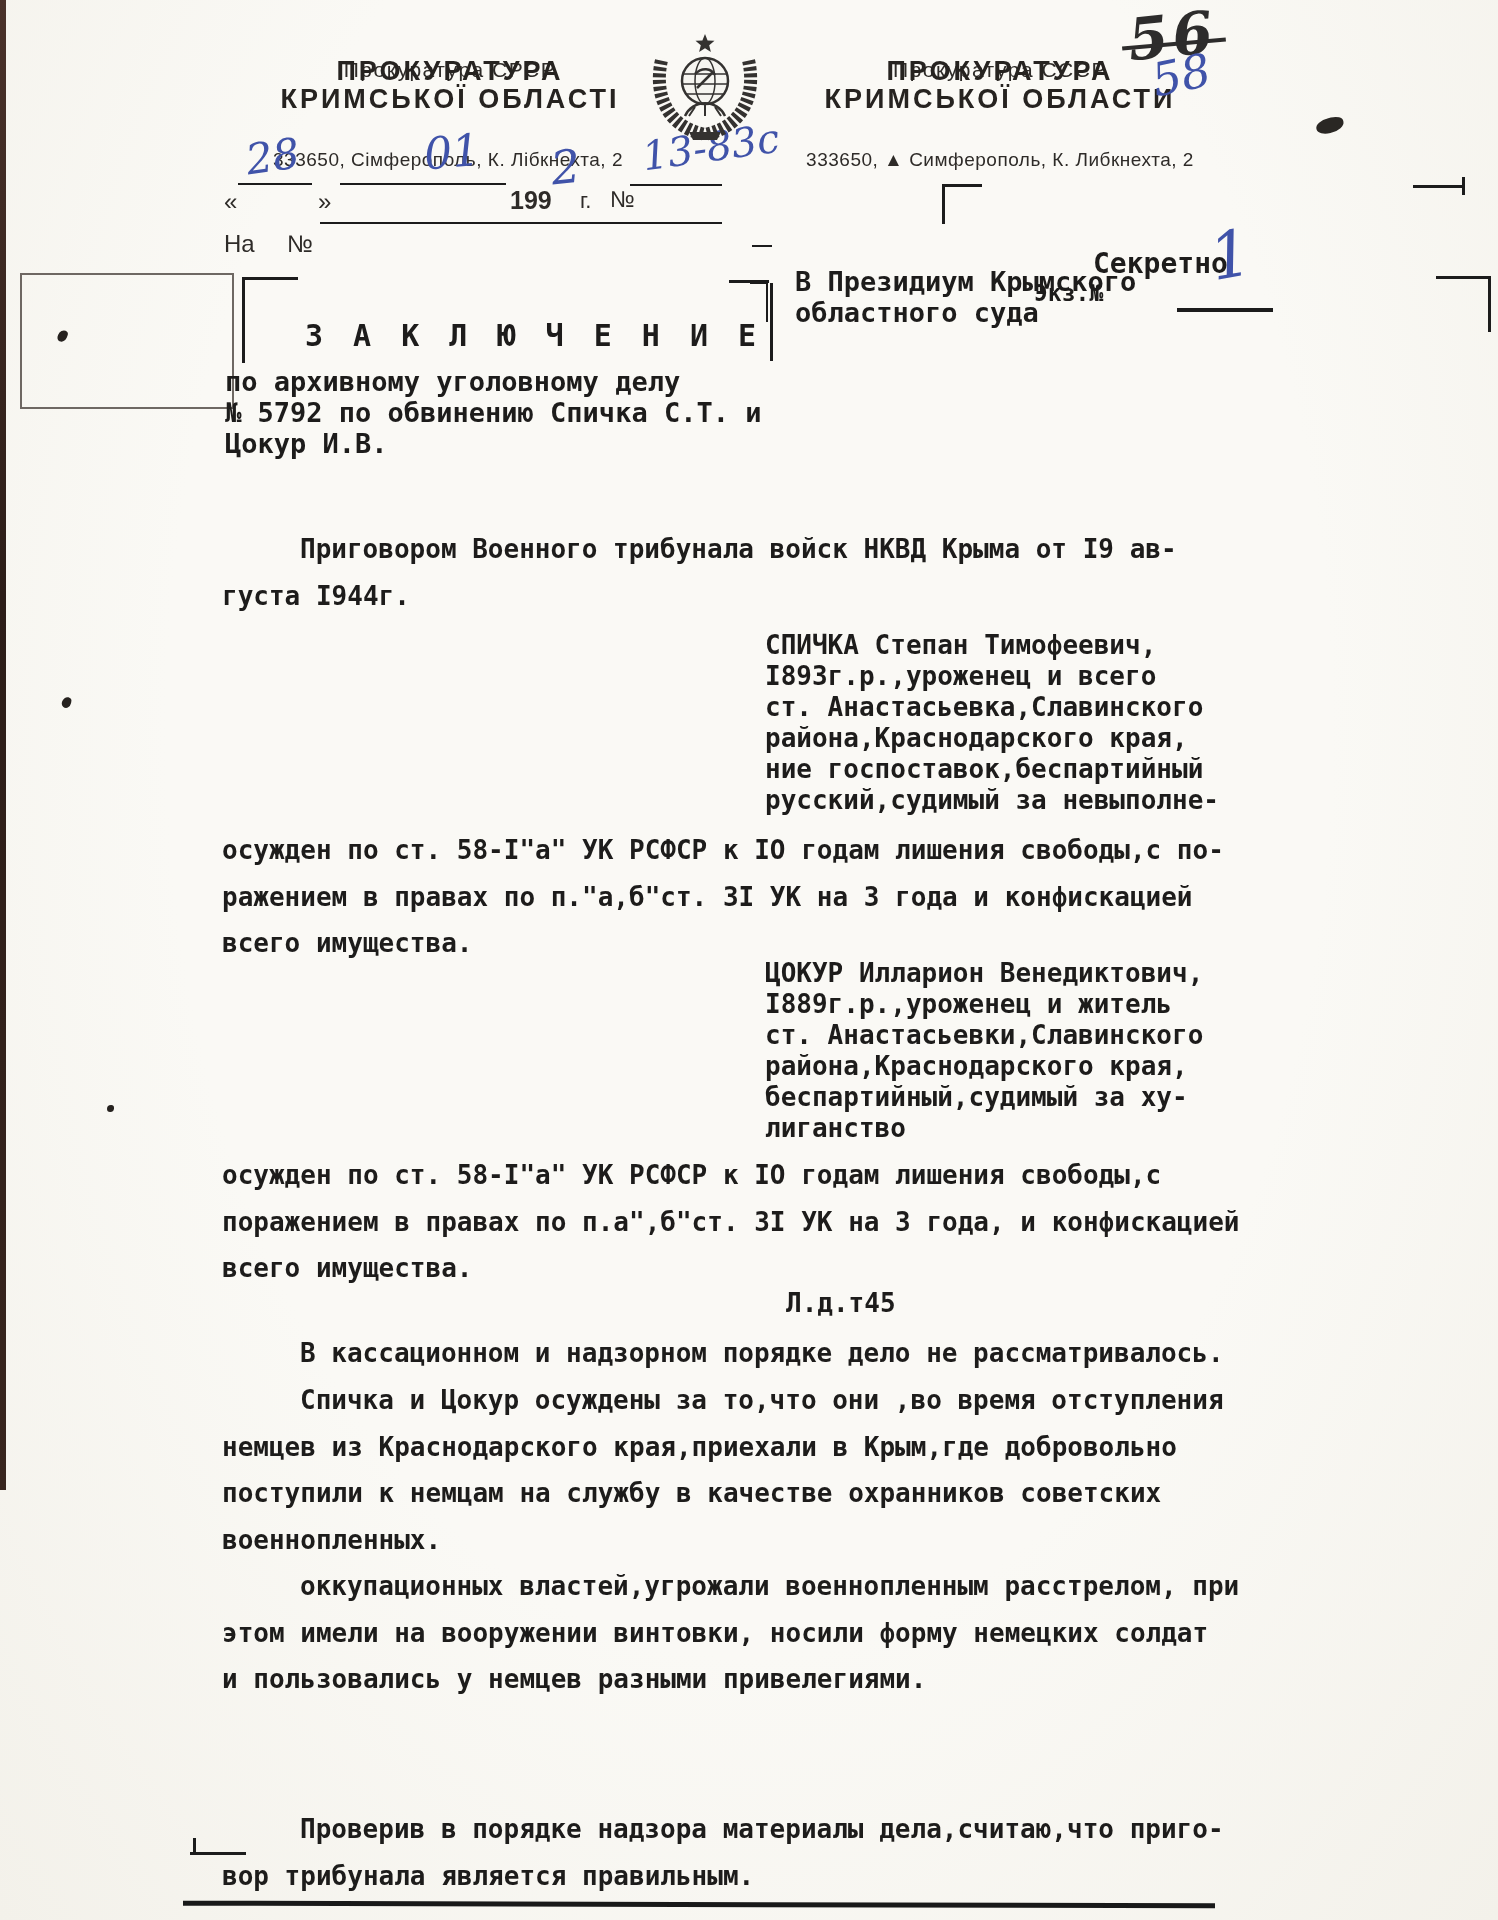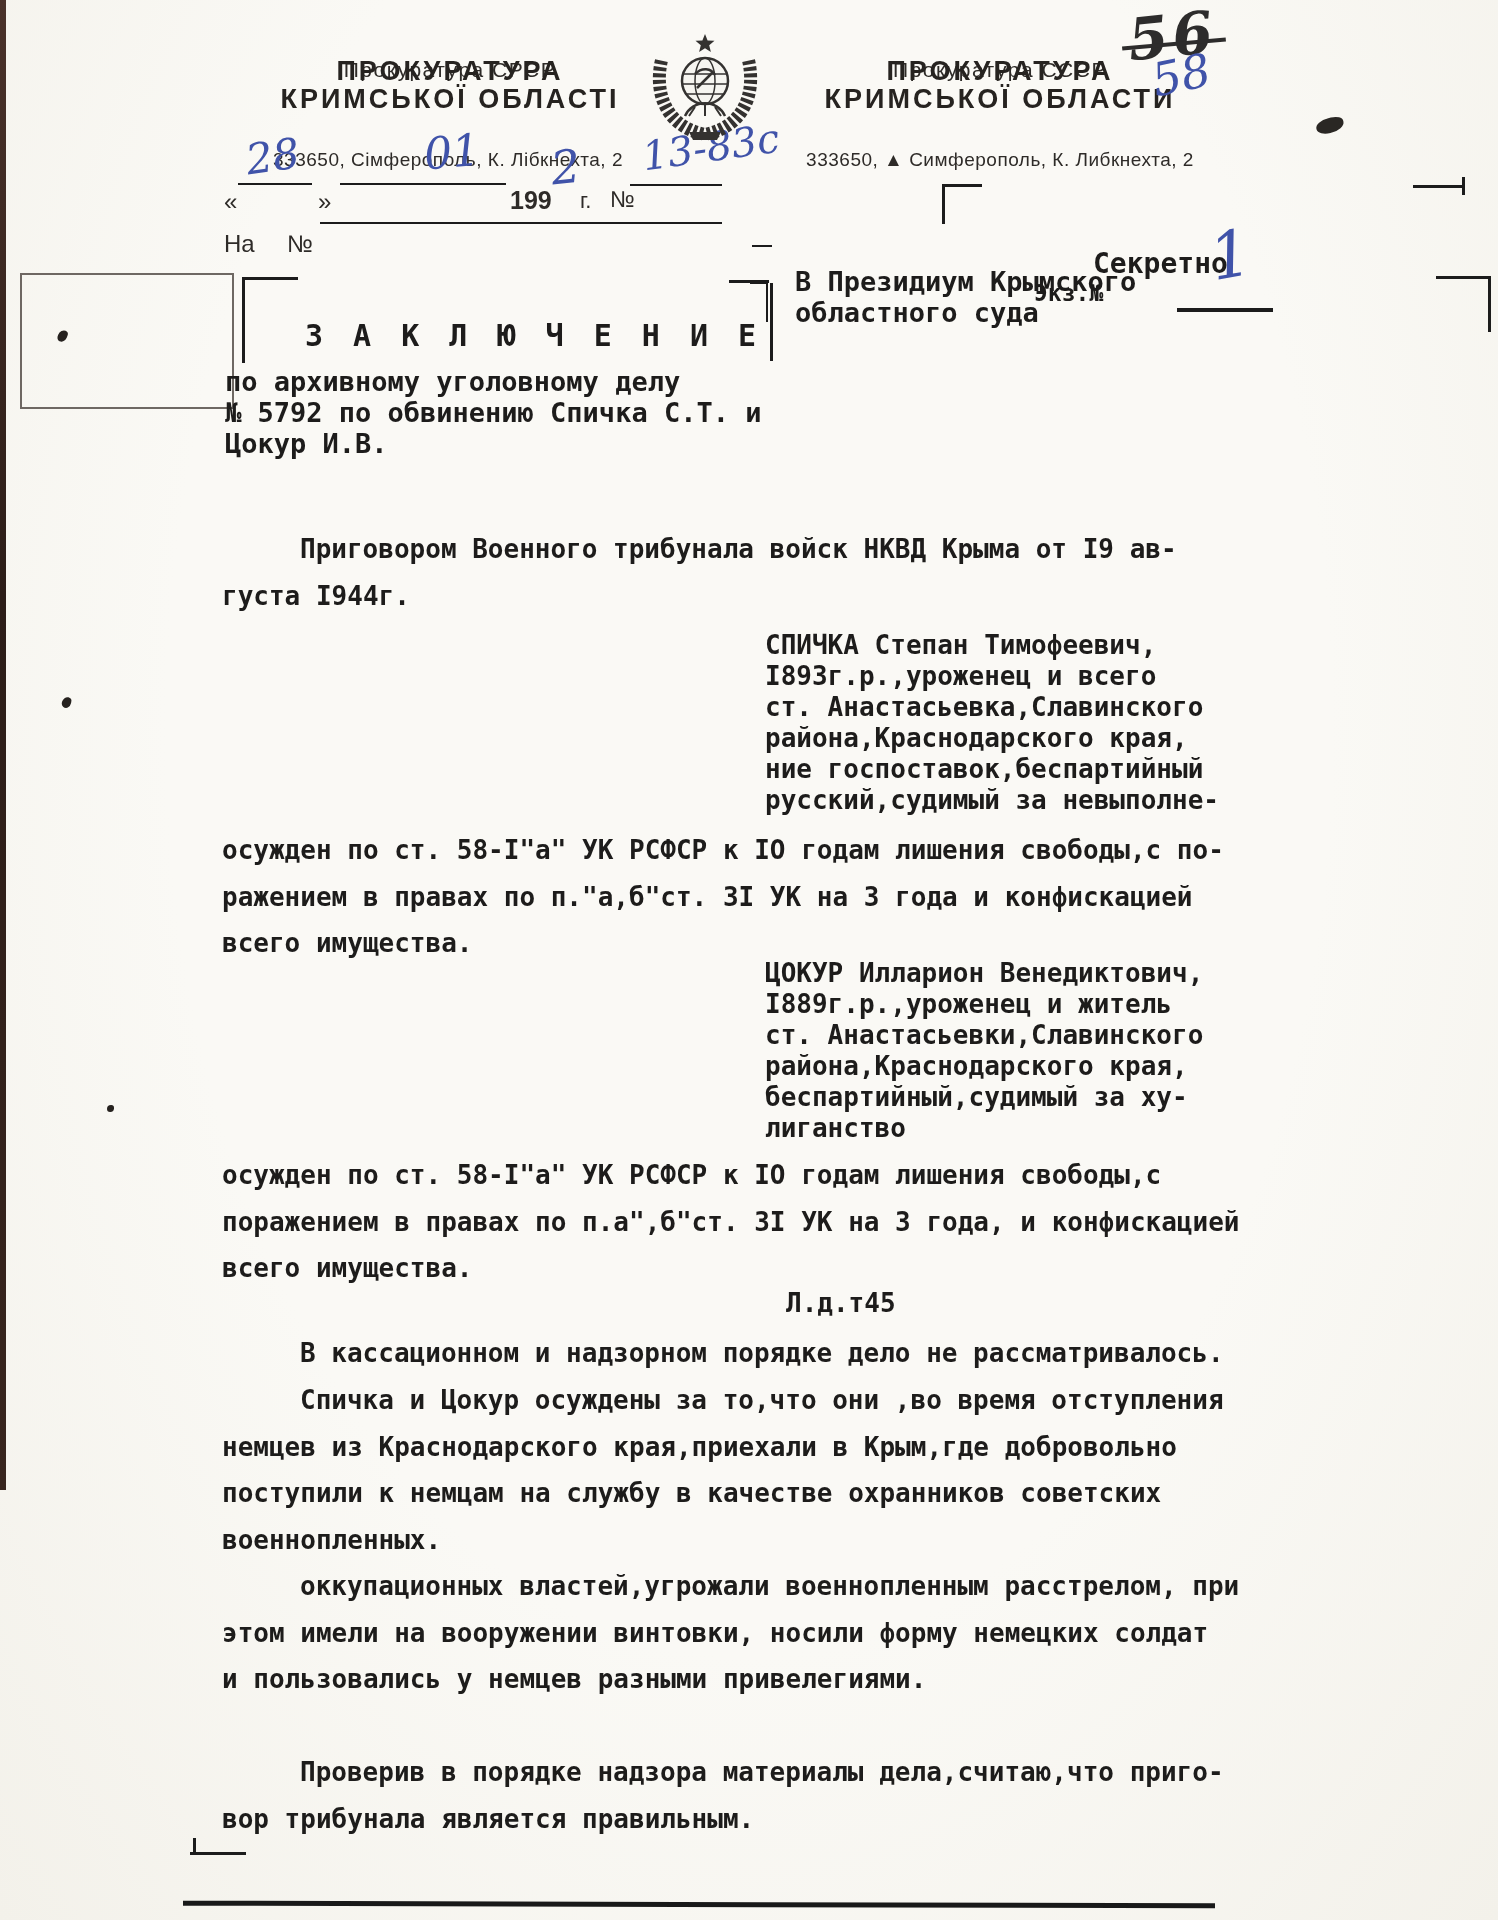--- a/index.html
+++ b/index.html
@@ -118,15 +118,15 @@
   <div class="body-block tw" style="left:222px;top:1152px;"><div class="line">осужден по ст. 58-I"а" УК РСФСР к IО годам лишения свободы,с</div><div class="line">поражением в правах по п.а",б"ст. 3I УК на 3 года, и конфискацией</div><div class="line">всего имущества.</div></div>
 
   <div class="abs tw" style="left:786px;top:1288px;font-size:26px;">Л.д.т45</div>
 
   <div class="body-block tw indent" style="left:222px;top:1330px;"><div class="line">В кассационном и надзорном порядке дело не рассматривалось.</div></div>
 
   <div class="body-block tw indent" style="left:222px;top:1377px;"><div class="line">Спичка и Цокур осуждены за то,что они ,во время отступления</div><div class="line">немцев из Краснодарского края,приехали в Крым,где добровольно</div><div class="line">поступили к немцам на службу в качестве охранников советских</div><div class="line">военнопленных.</div></div>
 
   <div class="body-block tw indent" style="left:222px;top:1563px;"><div class="line">оккупационных властей,угрожали военнопленным расстрелом, при</div><div class="line">этом имели на вооружении винтовки, носили форму немецких солдат</div><div class="line">и пользовались у немцев разными привелегиями.</div></div>
 
-  <div class="body-block tw indent" style="left:222px;top:1749px;"><div class="line">Проверив в порядке надзора материалы дела,считаю,что приго-</div><div class="line">вор трибунала является правильным.</div></div>
+  <div class="body-block tw indent" style="left:222px;top:1806px;"><div class="line">Проверив в порядке надзора материалы дела,считаю,что приго-</div><div class="line">вор трибунала является правильным.</div></div>
 
 </div>
 
 </body></html>

